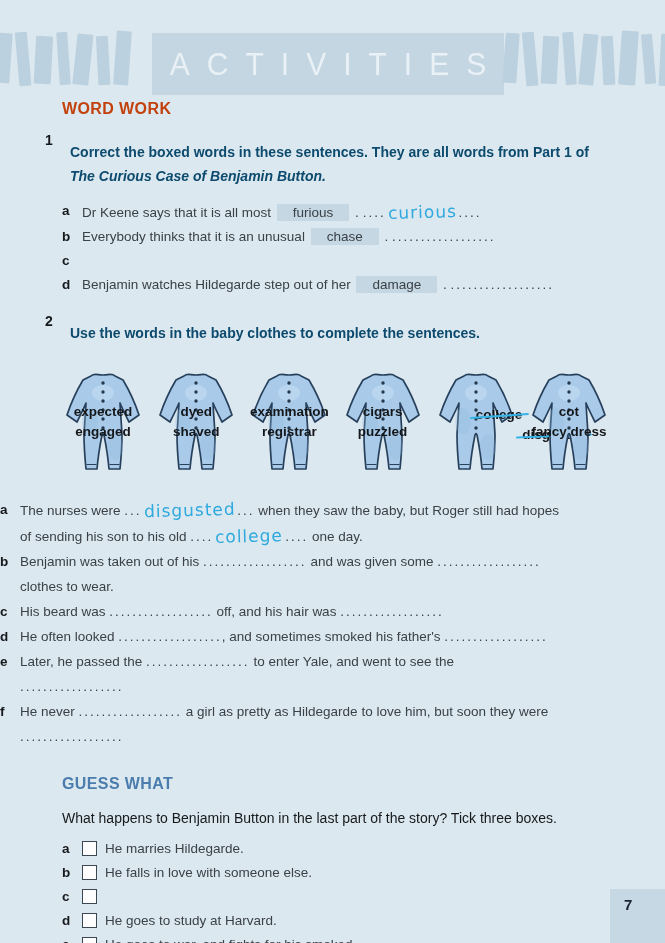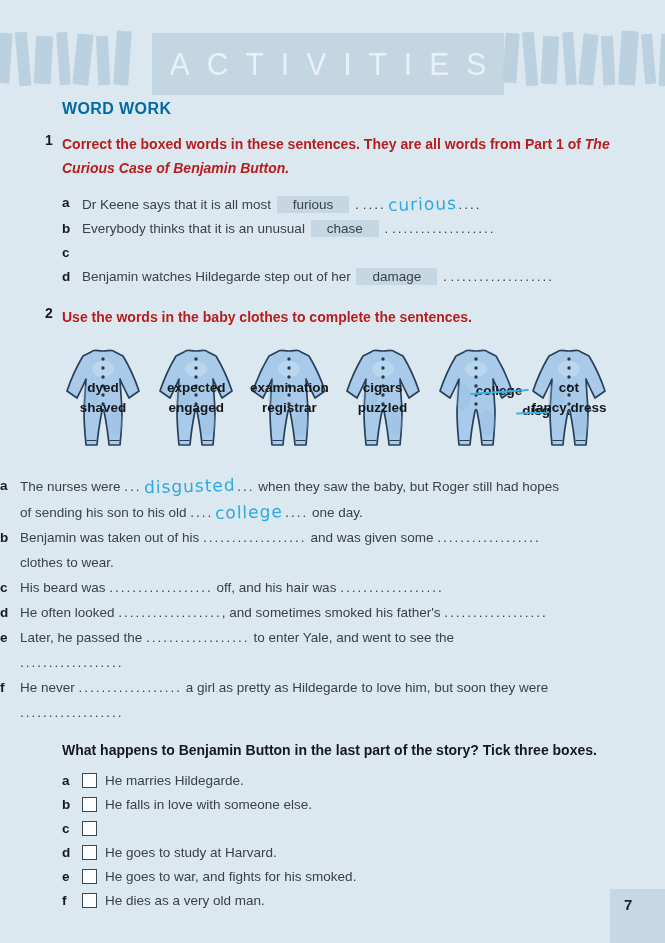--- a/index.html
+++ b/index.html
@@ -23,26 +23,26 @@
   }
   .banner-title{
     color:#e9f1f6;font-size:30px;font-weight:400;
     letter-spacing:17px;text-indent:17px;white-space:nowrap;
     transform:scaleY(1.05);
   }
   
   .content{position:absolute;top:100px;left:0;width:665px;}
   .sec-heading{
     margin:0 0 0 62px;
-    color:#0369a1;font-size:16px;font-weight:700;letter-spacing:.4px;
+    color:#c2410c;font-size:16px;font-weight:700;letter-spacing:.4px;
   }
   .ex{display:flex;margin-top:14px;}
   .ex-num{width:17px;margin-left:45px;font-weight:700;color:#16191c;font-size:14px;flex:0 0 auto;}
   .ex-body{width:560px;}
-  .ex-instr{font-weight:700;color:#b91c1c;font-size:14px;line-height:24px;margin:0;}
+  .ex-instr{font-weight:700;color:#0c4a6e;font-size:14px;line-height:24px;margin:8px;}
   .ex-instr i{font-style:italic;}
   .items{margin-top:11px;}
   .item-row{display:flex;line-height:24px;font-size:13.5px;}
   .item-label{width:20px;font-weight:700;color:#16191c;flex:0 0 auto;}
   .item-text{color:#3a4147;}
   .boxed{background:#c5d7e2;padding:1px 16px;margin:0 2px;}
   .dots{letter-spacing:2px;color:#3a4147;}
   .hand{
     color:#2fa9de;font-size:17px;font-weight:500;letter-spacing:1px;
     font-family:"DejaVu Sans",sans-serif;
@@ -67,21 +67,21 @@
     background:#35b4e8;border-radius:2px;transform:rotate(-4deg);
   }
   .struck.s2::after{transform:rotate(-2.5deg);}
   
   .sentences{margin-top:10px;}
   .sent-row{display:flex;font-size:13.5px;line-height:25px;margin-bottom:0px;}
   .sent-label{width:20px;font-weight:700;color:#16191c;flex:0 0 auto;}
   .sent-text{width:540px;color:#3a4147;}
   
   .gw-heading{margin:26px 0 0 62px;color:#4a7dad;font-size:16px;font-weight:700;letter-spacing:.4px;}
-  .gw-question{margin:14px 0 0 62px;font-weight:700;color:#16191c;font-size:14px;line-height:22px;}
+  .gw-question{margin:14px 0 0 62px;font-weight:400;color:#16191c;font-size:14px;line-height:22px;}
   .options{margin-top:12px;}
   .opt-row{display:flex;align-items:center;margin:0 0 10px 62px;font-size:13.5px;height:14px;}
   .opt-label{width:20px;font-weight:700;color:#16191c;flex:0 0 auto;}
   .checkbox{
     width:13px;height:13px;background:#fdfdfd;border:1.5px solid #3c4754;
     margin-right:8px;flex:0 0 auto;
   }
   .opt-text{color:#3a4147;}
   
   .page-num-box{
@@ -173,34 +173,34 @@
     <div class="ex-body">
       <p class="ex-instr">Use the words in the baby clothes to complete the sentences.</p>
     </div>
   </div>
 
   <div class="clothes-row" id="clothes-row">
       <div class="onesie">
         <svg viewBox="0 0 90 120">
           <use href="#onesie-shape"></use>
         </svg>
+        <span class="onesie-word w1">expected</span>
+        <span class="onesie-word w2">engaged</span>
+      </div>
+      <div class="onesie">
+        <svg viewBox="0 0 90 120">
+          <use href="#onesie-shape"></use>
+        </svg>
         <span class="onesie-word w1">dyed</span>
         <span class="onesie-word w2">shaved</span>
       </div>
       <div class="onesie">
         <svg viewBox="0 0 90 120">
           <use href="#onesie-shape"></use>
         </svg>
-        <span class="onesie-word w1">expected</span>
-        <span class="onesie-word w2">engaged</span>
-      </div>
-      <div class="onesie">
-        <svg viewBox="0 0 90 120">
-          <use href="#onesie-shape"></use>
-        </svg>
         <span class="onesie-word w1">examination</span>
         <span class="onesie-word w2">registrar</span>
       </div>
       <div class="onesie">
         <svg viewBox="0 0 90 120">
           <use href="#onesie-shape"></use>
         </svg>
         <span class="onesie-word w1">cigars</span>
         <span class="onesie-word w2">puzzled</span>
       </div>
@@ -236,20 +236,21 @@
       <div class="sent-row">
         <span class="sent-label">e</span>
         <span class="sent-text">Later, he passed the <span class="dots">..................</span> to enter Yale, and went to see the <span class="dots">..................</span></span>
       </div>
       <div class="sent-row">
         <span class="sent-label">f</span>
         <span class="sent-text">He never <span class="dots">..................</span> a girl as pretty as Hildegarde to love him, but soon they were <span class="dots">..................</span></span>
       </div>
     </div>
 
+  <h2 class="gw-heading">GUESS WHAT</h2>
   <p class="gw-question">What happens to Benjamin Button in the last part of the story? Tick three boxes.</p>
   <div class="options" id="gw-options">
       <div class="opt-row">
         <span class="opt-label">a</span>
         <div class="checkbox"></div>
         <span class="opt-text">He marries Hildegarde.</span>
       </div>
       <div class="opt-row">
         <span class="opt-label">b</span>
         <div class="checkbox"></div>

